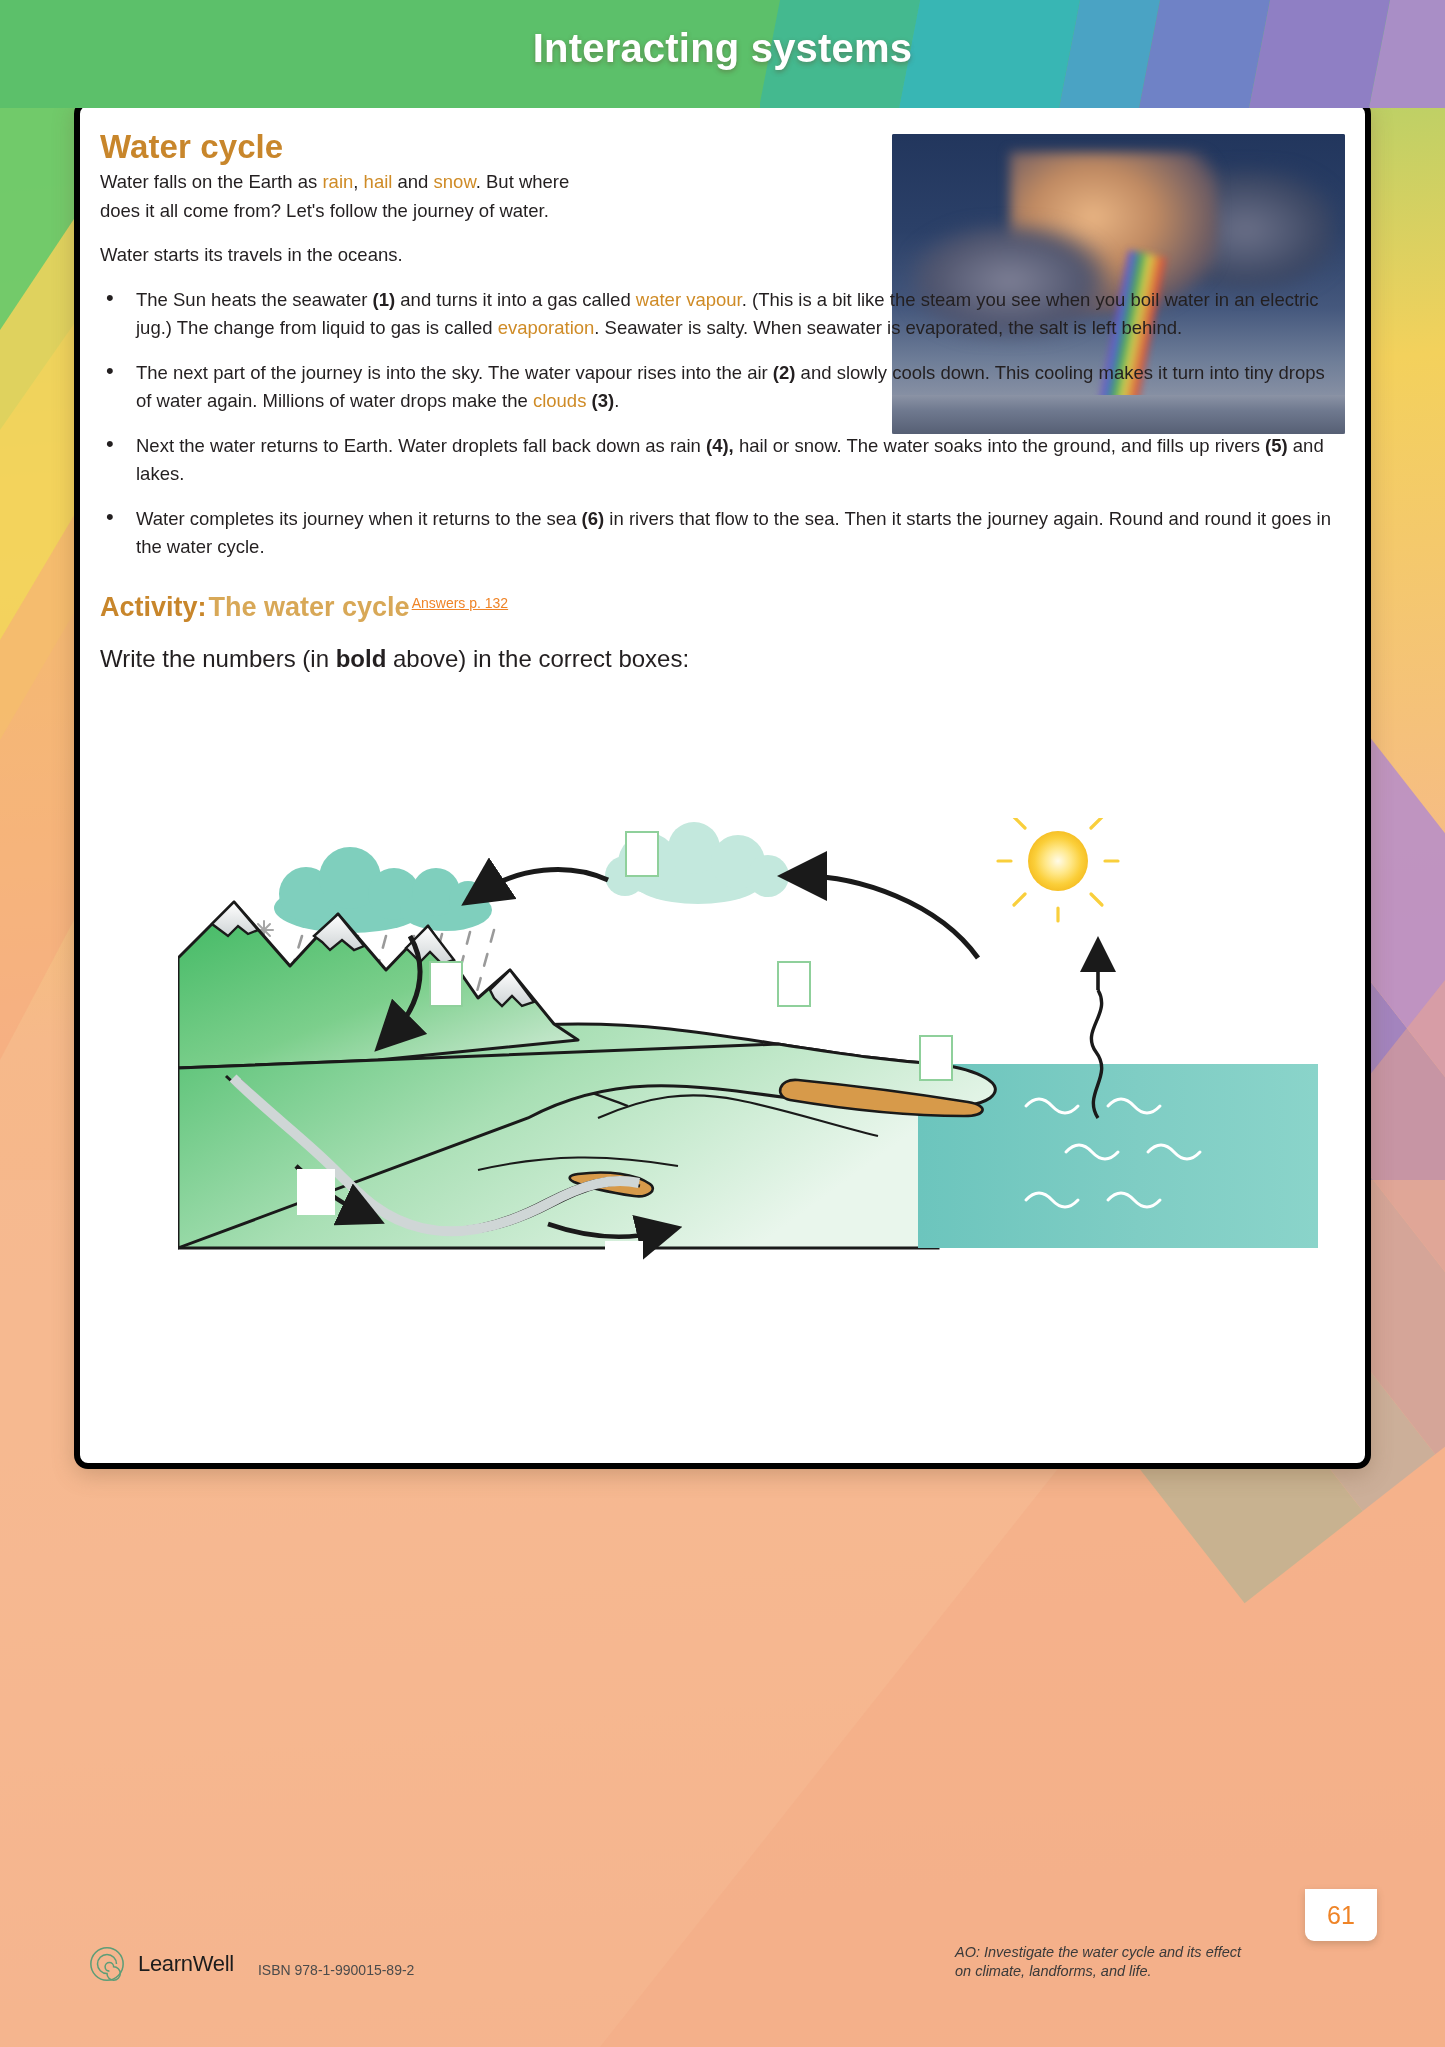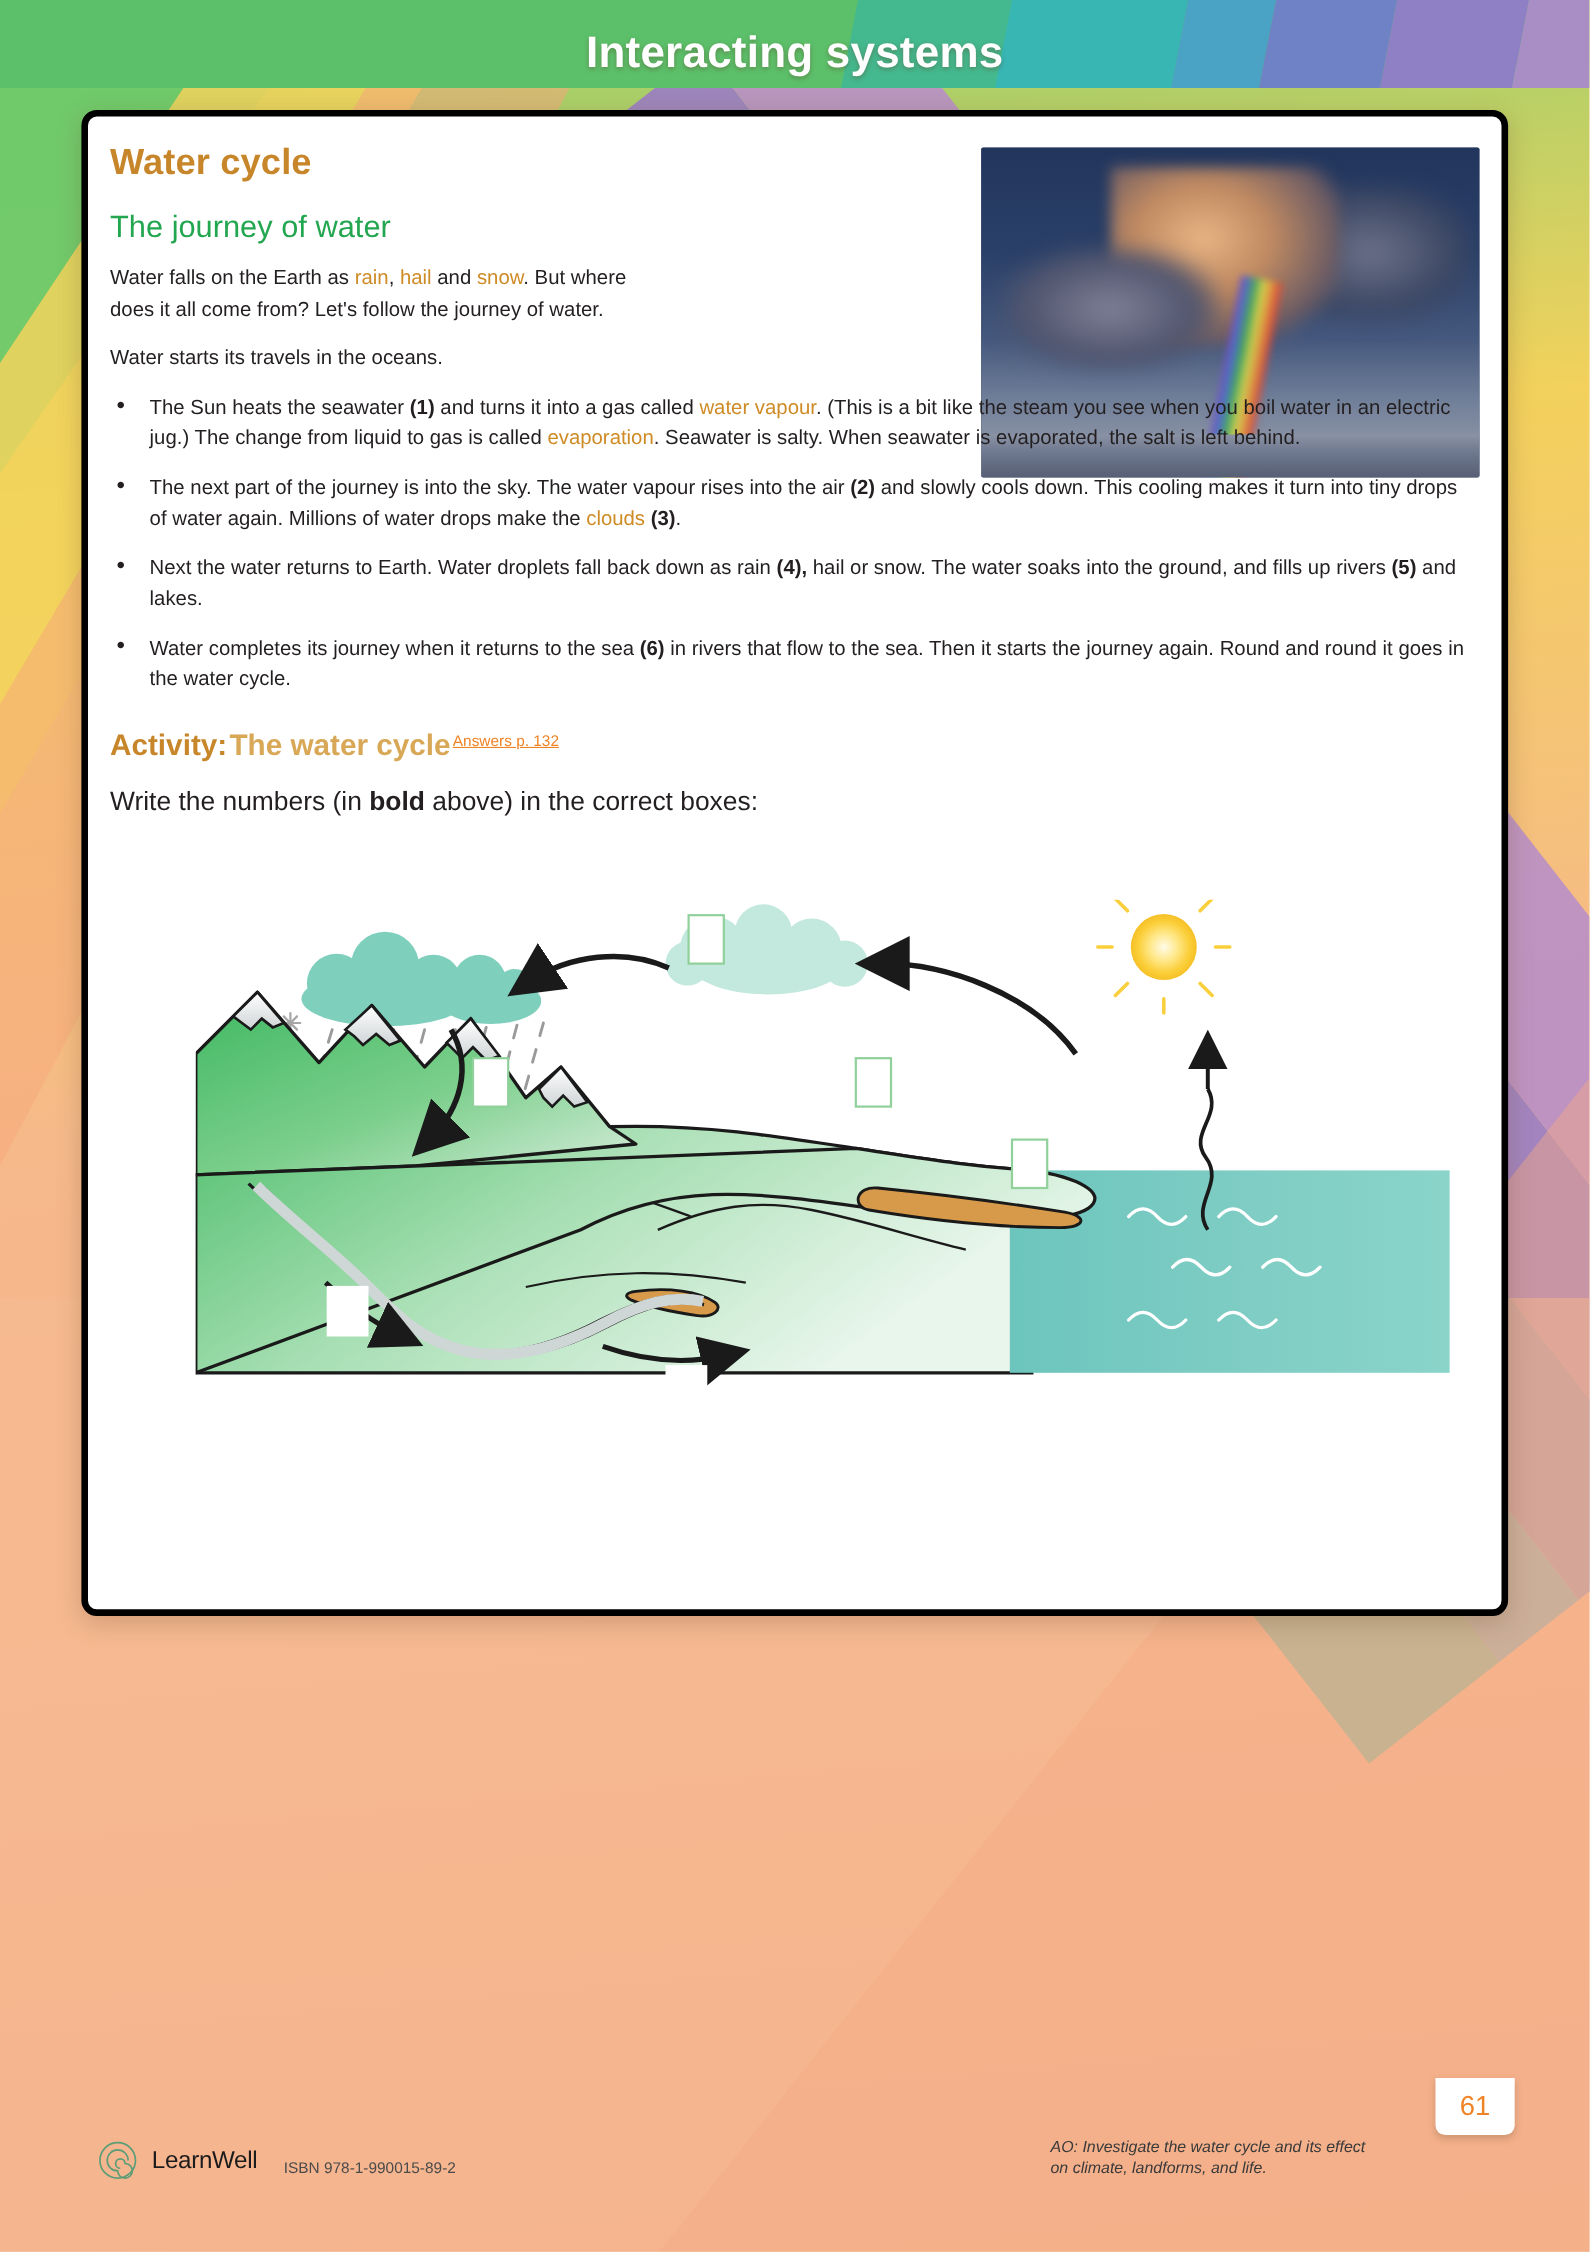--- a/index.html
+++ b/index.html
@@ -12,21 +12,21 @@
 
   
   .bg-wrap { position: absolute; inset: 0; overflow: hidden; z-index: 0; }
   .bg-base {
     position: absolute; inset: 0;
     background: linear-gradient(175deg, #8ecf6e 0%, #f3d15c 22%, #f6b98a 48%, #f6b48e 72%, #f3ab86 100%);
   }
 
   
   .header {
-    position: absolute; top:0; left:0; width: 1445px; height: 80px;
+    position: absolute; top:0; left:0; width: 1445px; height: 108px;
     z-index: 3; overflow:hidden;
   }
   .header-title {
     position: absolute; left:0; right:0; top: 26px;
     text-align:center; color:#ffffff;
     font-size: 40px; font-weight: bold; letter-spacing: .2px;
     text-shadow: 0 2px 5px rgba(90,70,40,.45);
     z-index: 4;
   }
 
@@ -195,21 +195,20 @@
 
     <div class="photo">
       <div class="sky"></div>
       <div class="cl3"></div>
       <div class="cl1"></div>
       <div class="cl2"></div>
       <div class="rb"></div>
       <div class="sea"></div>
     </div>
 
-    <h2 class="page-h2">The journey of water</h2>
 
     <p class="body intro"><span>Water falls on the Earth as </span><span class="kw">rain</span><span>, </span><span class="kw">hail</span><span> and </span><span class="kw">snow</span><span>. But where does it all come from? Let's follow the journey of water.</span></p>
 
     <p class="body intro">Water starts its travels in the oceans.</p>
 
     <ul class="blist">
       <li class="body">
         <span style="display:inline">
           <span>The Sun heats the seawater </span><span class="bold">(1)</span><span> and turns it into a gas called </span><span class="kw">water vapour</span><span>. (This is a bit like the steam you see when you boil water in an electric jug.) The change from liquid to gas is called </span><span class="kw">evaporation</span><span>. Seawater is salty. When seawater is evaporated, the salt is left behind.</span>
         </span>

